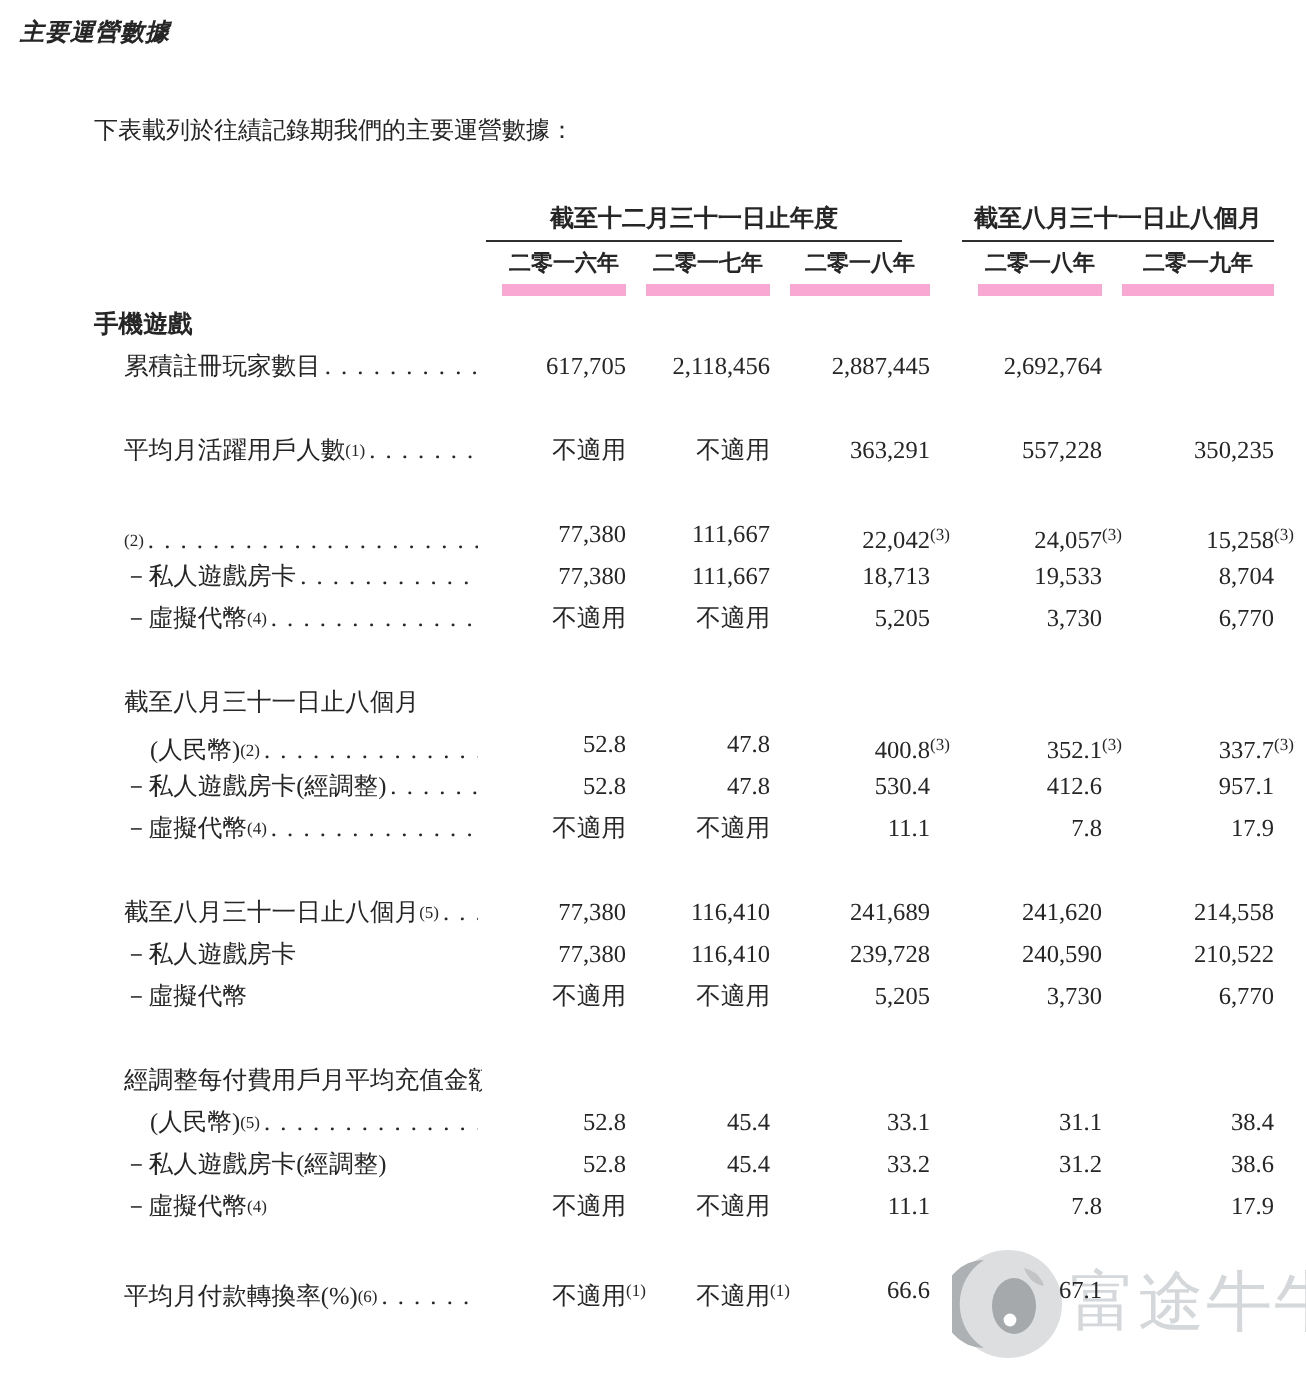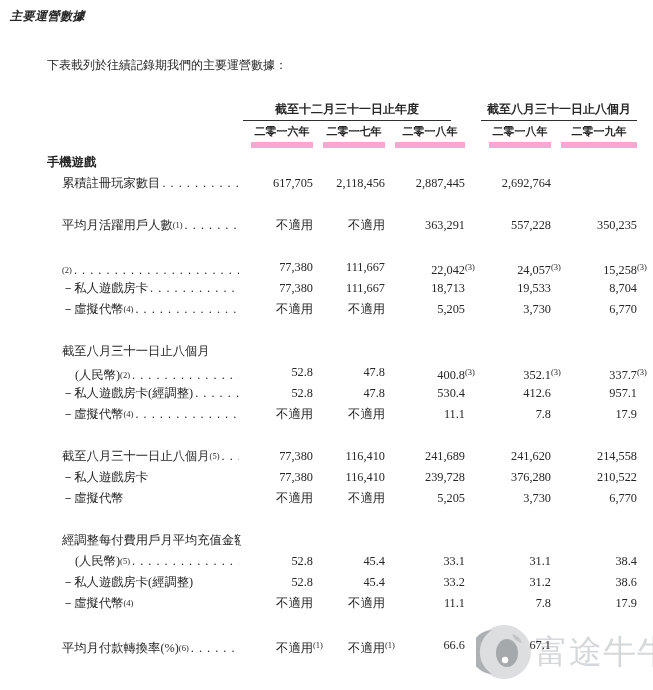--- a/index.html
+++ b/index.html
@@ -215,21 +215,21 @@
         <div class="val">214,558</div>
       </div>
       <div class="trow row">
         <div class="lblcell indent1">
           <span>－私人遊戲房卡</span>
         </div>
         <div class="val">77,380</div>
         <div class="val">116,410</div>
         <div class="val">239,728</div>
         <div></div>
-        <div class="val">376,280</div>
+        <div class="val">240,590</div>
         <div class="val">210,522</div>
       </div>
       <div class="trow row">
         <div class="lblcell indent1">
           <span>－虛擬代幣</span>
         </div>
         <div class="val">不適用</div>
         <div class="val">不適用</div>
         <div class="val">5,205</div>
         <div></div>

